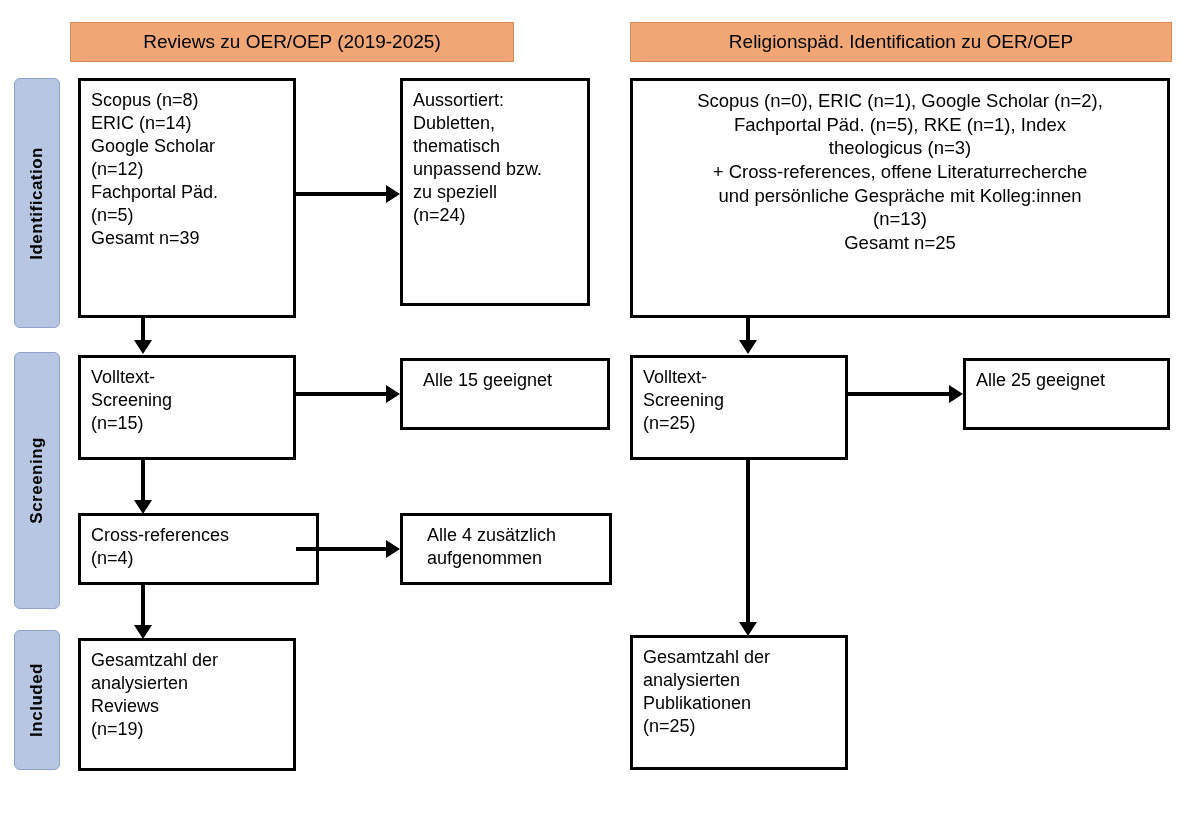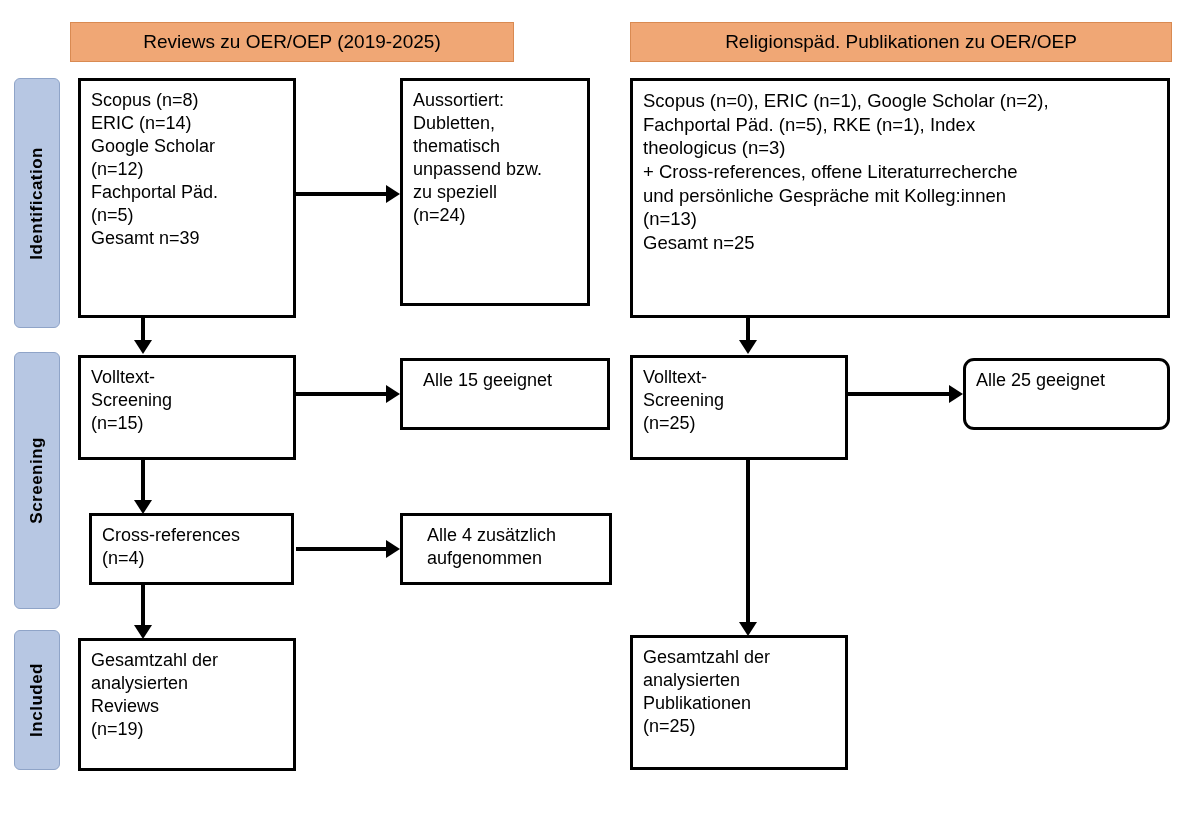--- a/index.html
+++ b/index.html
@@ -83,21 +83,21 @@
 </style>
 </head>
 <body>
 
 <div id="canvas">
 
   <div class="col-header" style="left:70px; top:22px; width:442px; height:38px;">
     <span>Reviews zu OER/OEP (2019-2025)</span>
   </div>
   <div class="col-header" style="left:630px; top:22px; width:540px; height:38px;">
-    <span>Religionspäd. Publikationen zu OER/OEP</span>
+    <span>Religionspäd. Identification zu OER/OEP</span>
   </div>
 
   <div class="stage-label" style="left:14px; top:78px; width:44px; height:248px;">
     <span>Identification</span>
   </div>
   <div class="stage-label" style="left:14px; top:352px; width:44px; height:255px;">
     <span>Screening</span>
   </div>
   <div class="stage-label" style="left:14px; top:630px; width:44px; height:138px;">
     <span>Included</span>
@@ -129,53 +129,53 @@
 (n=15)</div>
 
   <div class="box" style="left:400px; top:358px; width:210px; height:72px;padding-left:20px;">Alle 15 geeignet</div>
 
   <div class="arrow" style="left:296px; top:392px; width:92px; height:4px;"></div>
   <div class="arrow-head right" style="left:386px; top:385px;"></div>
 
   <div class="arrow" style="left:141px; top:460px; width:4px; height:48px;"></div>
   <div class="arrow-head down" style="left:134px; top:500px;"></div>
 
-  <div class="box" style="left:89px; top:513px; width:205px; height:72px;">Cross-references
+  <div class="box" style="left:78px; top:513px; width:241px; height:72px;">Cross-references
 (n=4)</div>
 
   <div class="box" style="left:400px; top:513px; width:212px; height:72px;padding-left:24px;">Alle 4 zusätzlich
 aufgenommen</div>
 
   <div class="arrow" style="left:296px; top:547px; width:92px; height:4px;"></div>
   <div class="arrow-head right" style="left:386px; top:540px;"></div>
 
   <div class="arrow" style="left:141px; top:585px; width:4px; height:48px;"></div>
   <div class="arrow-head down" style="left:134px; top:625px;"></div>
 
   <div class="box" style="left:78px; top:638px; width:218px; height:133px;">Gesamtzahl der
 analysierten
 Reviews
 (n=19)</div>
 
-  <div class="box small" style="left:630px; top:78px; width:540px; height:240px;">Scopus (n=0), ERIC (n=1), Google Scholar (n=2),
+  <div class="box small" style="left:630px; top:78px; width:540px; height:240px;text-align:center;">Scopus (n=0), ERIC (n=1), Google Scholar (n=2),
 Fachportal Päd. (n=5), RKE (n=1), Index
 theologicus (n=3)
 + Cross-references, offene Literaturrecherche
 und persönliche Gespräche mit Kolleg:innen
 (n=13)
 Gesamt n=25</div>
 
   <div class="arrow" style="left:746px; top:318px; width:4px; height:30px;"></div>
   <div class="arrow-head down" style="left:739px; top:340px;"></div>
 
   <div class="box" style="left:630px; top:355px; width:218px; height:105px;">Volltext-
 Screening
 (n=25)</div>
 
-  <div class="box" style="left:963px; top:358px; width:207px; height:72px;border-radius:11px;">Alle 25 geeignet</div>
+  <div class="box" style="left:963px; top:358px; width:207px; height:72px;">Alle 25 geeignet</div>
 
   <div class="arrow" style="left:848px; top:392px; width:103px; height:4px;"></div>
   <div class="arrow-head right" style="left:949px; top:385px;"></div>
 
   <div class="arrow" style="left:746px; top:460px; width:4px; height:170px;"></div>
   <div class="arrow-head down" style="left:739px; top:622px;"></div>
 
   <div class="box" style="left:630px; top:635px; width:218px; height:135px;">Gesamtzahl der
 analysierten
 Publikationen

